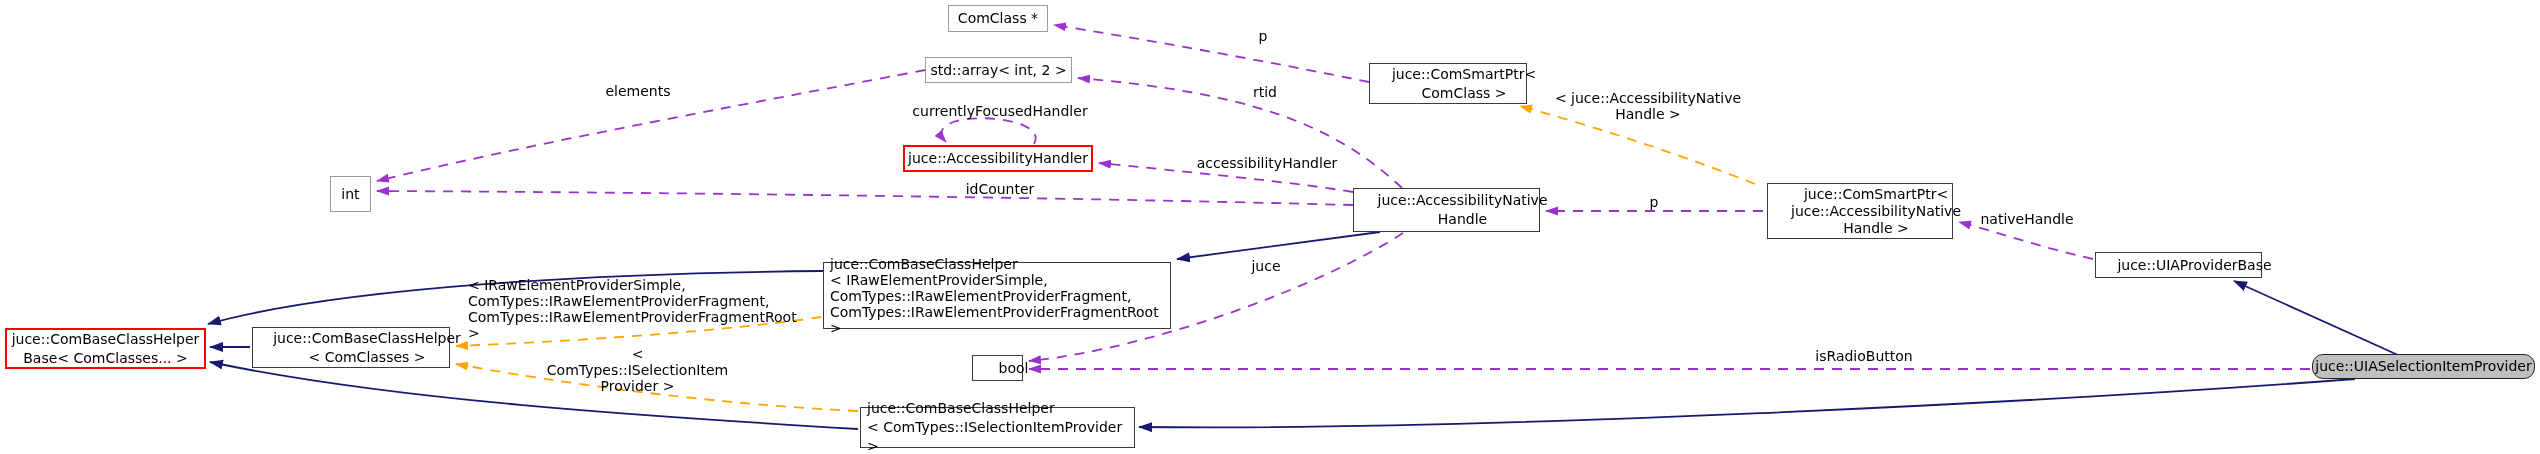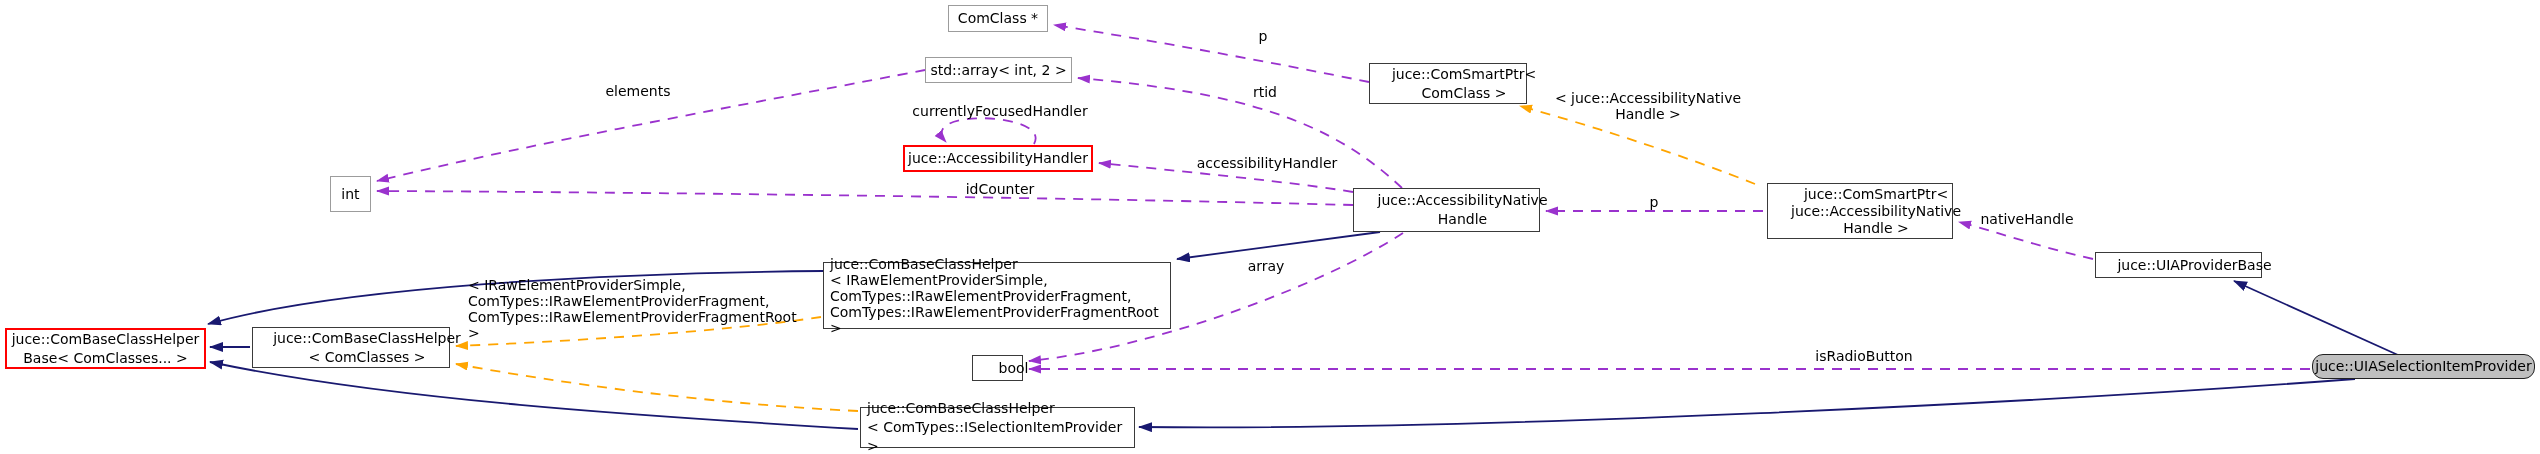--- a/index.html
+++ b/index.html
@@ -117,22 +117,24 @@
 
   <div class="edge-label" style="left:960px;top:181px;width:80px;">idCounter</div>
 
   <div class="edge-label" style="left:1548px;top:90px;width:200px;">&lt; juce::AccessibilityNative
 Handle &gt;</div>
 
   <div class="edge-label" style="left:1643px;top:194px;width:22px;">p</div>
 
   <div class="edge-label" style="left:1977px;top:211px;width:100px;">nativeHandle</div>
 
-  <div class="edge-label" style="left:1243px;top:258px;width:46px;">array</div>
+  <div class="edge-label" style="left:1243px;top:258px;width:46px;">juce</div>
 
   <div class="edge-label left" style="left:468px;top:277px;width:300px;">&lt; IRawElementProviderSimple,
 ComTypes::IRawElementProviderFragment,
 ComTypes::IRawElementProviderFragmentRoot &gt;</div>
 
+  <div class="edge-label" style="left:540px;top:346px;width:195px;">&lt; ComTypes::ISelectionItem
+Provider &gt;</div>
 
   <div class="edge-label" style="left:1810px;top:348px;width:108px;">isRadioButton</div>
 
 </div>
 
 </body></html>

